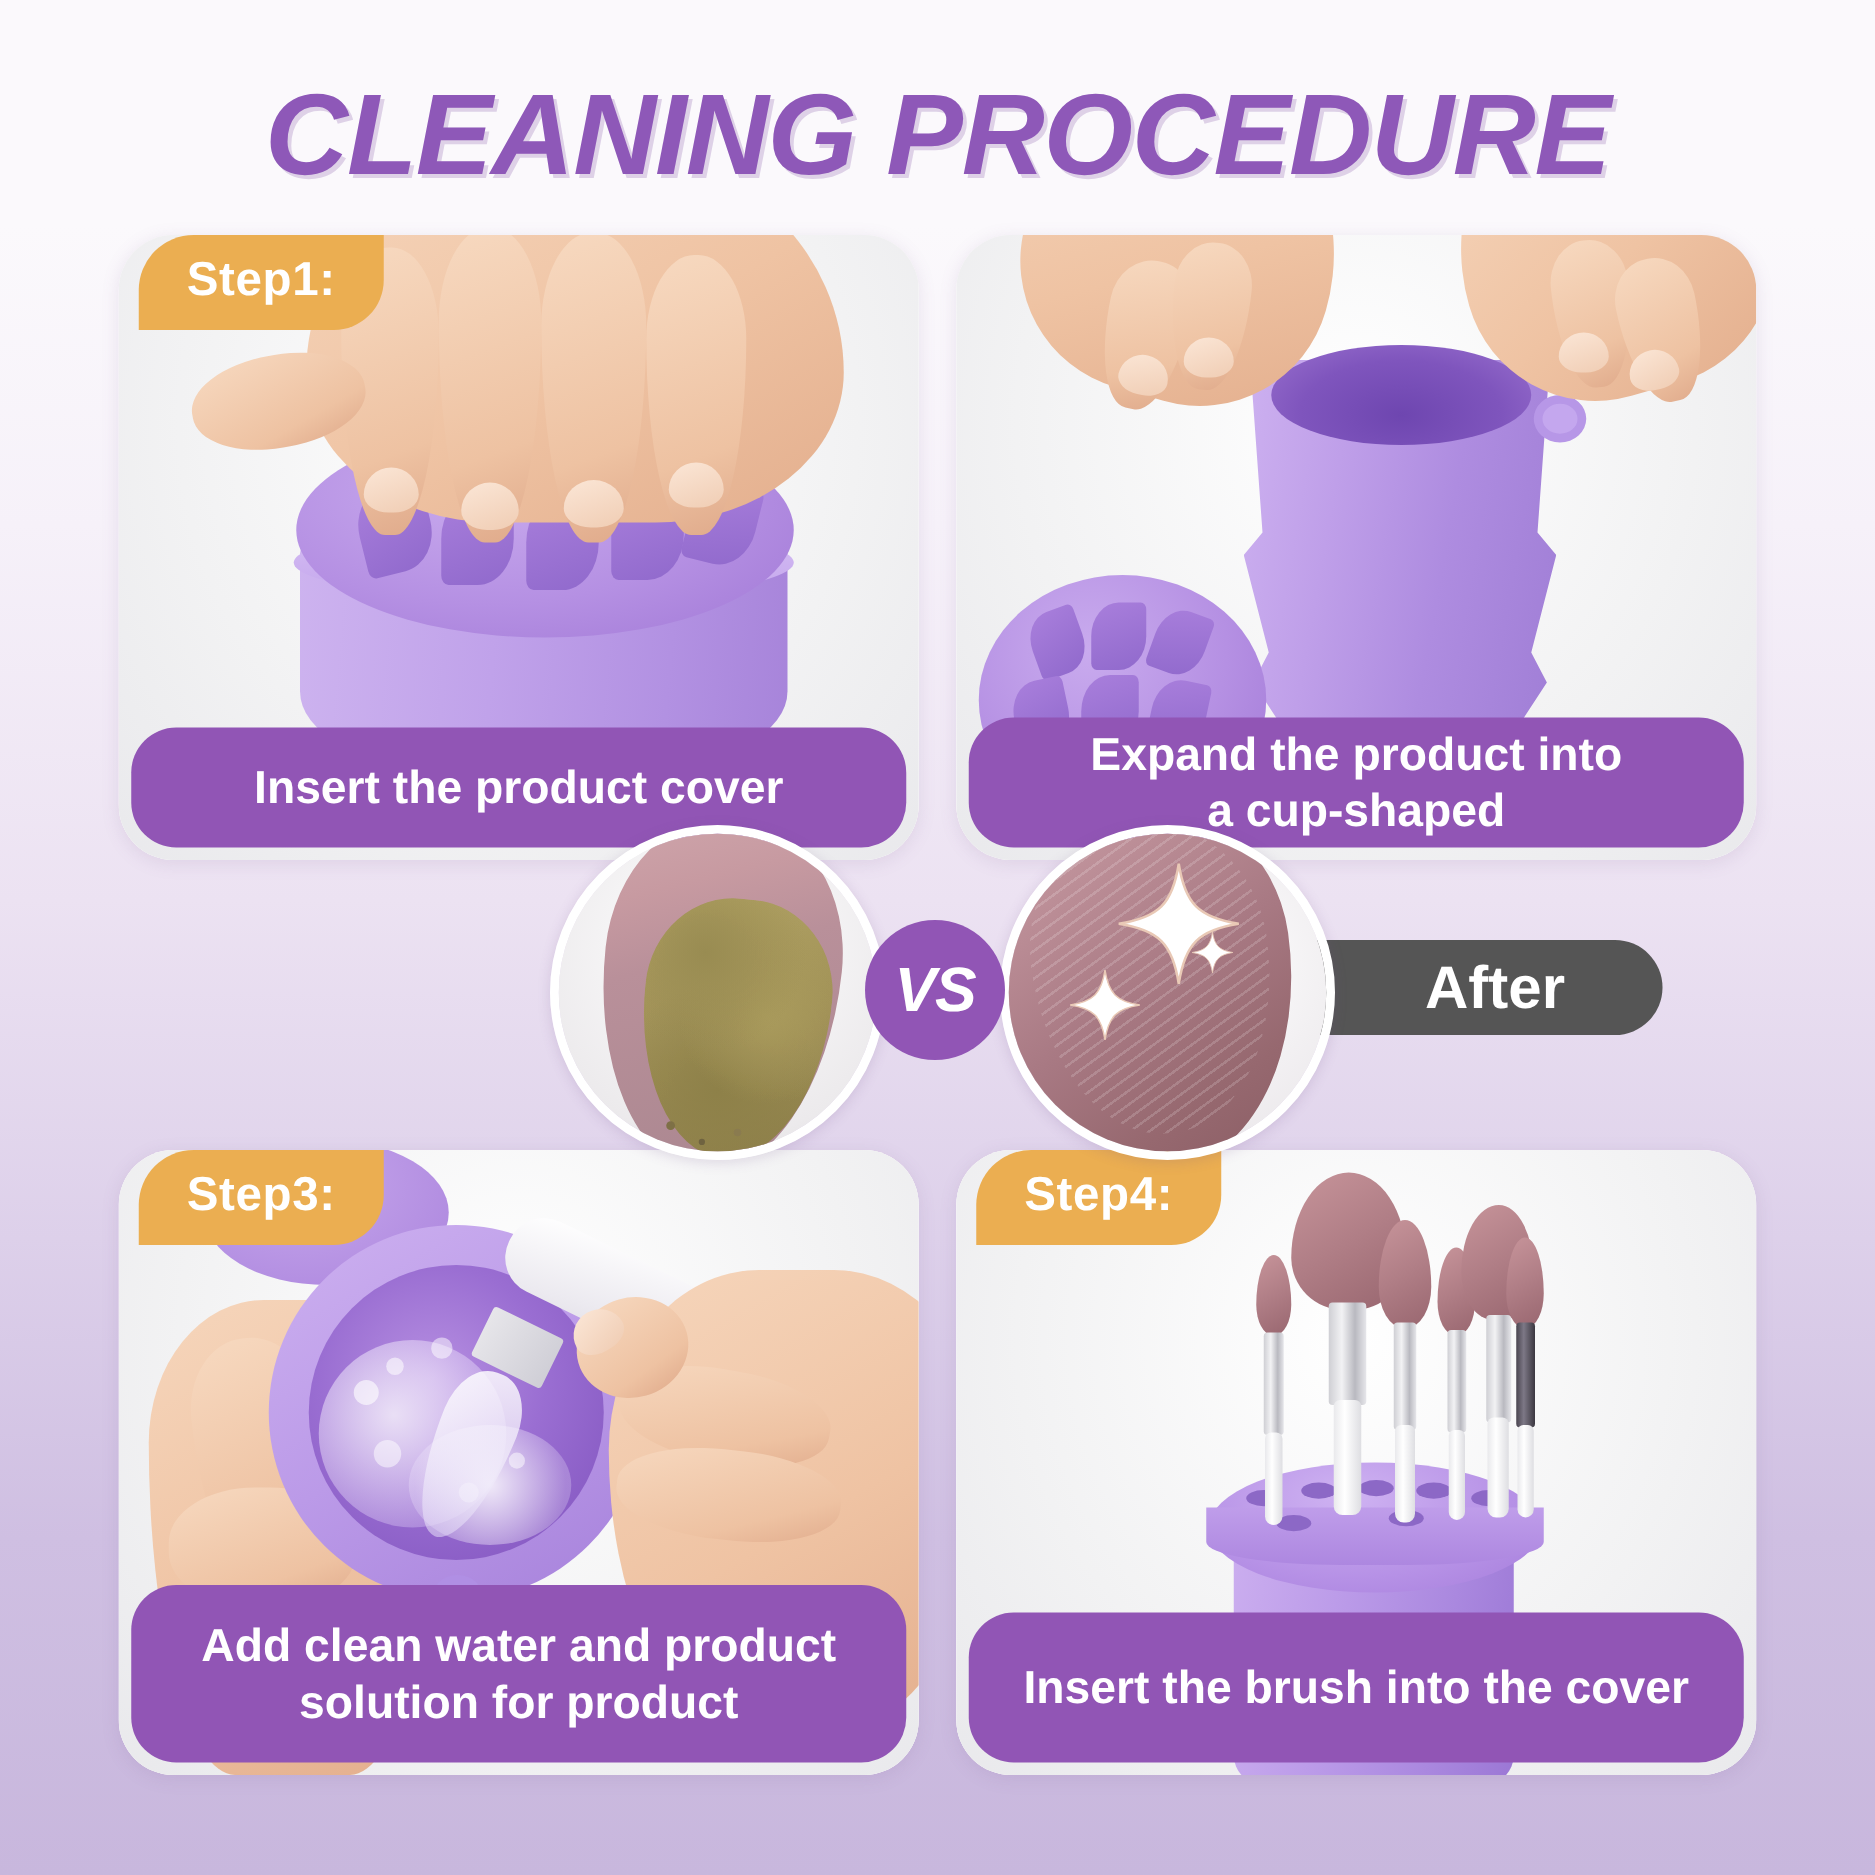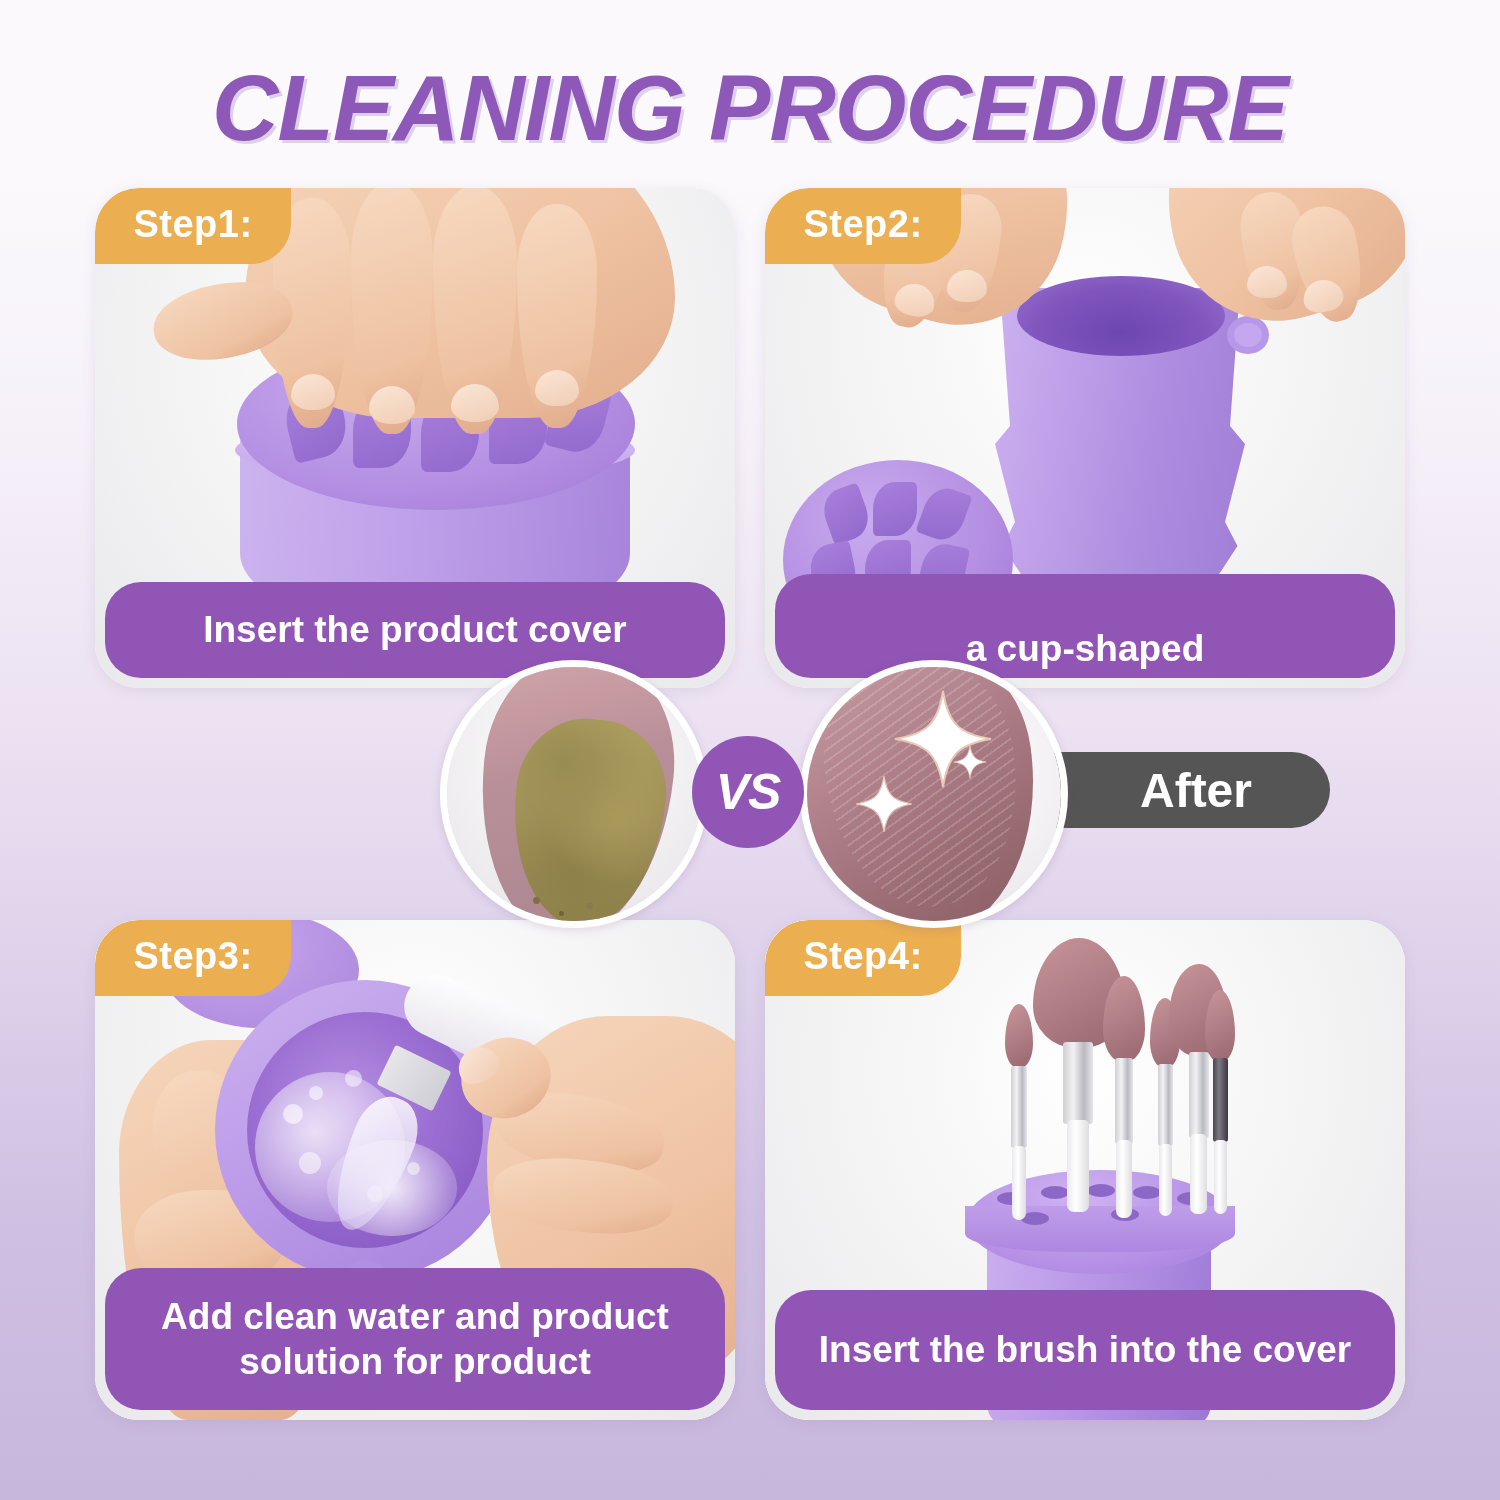--- a/index.html
+++ b/index.html
@@ -53,21 +53,21 @@
   .photo {
     position: absolute;
     inset: 0;
     background: #f4f4f4;
     overflow: hidden;
   }
 
   
   .badge {
     position: absolute;
-    left: 0; top: 0;
+    left: 16px; top: 0;
     min-width: 196px;
     height: 76px;
     background: #ebae51;
     border-top-left-radius: 44px;
     border-bottom-right-radius: 40px;
     color: #ffffff;
     font-size: 38px;
     font-weight: bold;
     display: flex;
     align-items: center;
@@ -282,24 +282,23 @@
       <div class="finger" style="left:172px; top:6px;  width:62px; height:118px; transform:rotate(6deg);"></div>
       <div class="nail" style="left:130px; top:96px; width:40px; height:32px; transform:rotate(12deg);"></div>
       <div class="nail" style="left:182px; top:82px; width:40px; height:32px;"></div>
 
       <div class="hand" style="left:400px; top:-122px; width:250px; height:250px; transform:rotate(-16deg);"></div>
       <div class="finger" style="left:478px; top:4px;  width:62px; height:118px; transform:rotate(-6deg);"></div>
       <div class="finger" style="left:532px; top:18px; width:64px; height:116px; transform:rotate(-12deg);"></div>
       <div class="nail" style="left:482px; top:78px; width:40px; height:32px;"></div>
       <div class="nail" style="left:538px; top:92px; width:40px; height:32px; transform:rotate(-12deg);"></div>
 
-      <div class="badge">Step2:</div>
       <div class="caption cap-2">
         <span style="display:block">
-          <br>
+          <span>Expand the product into</span><br>
           <span>a cup-shaped</span>
         </span>
       </div>
     </div>
   </div>
 
   <div class="card card-3">
     <div class="photo">
       <div class="bg-white"></div>
 

